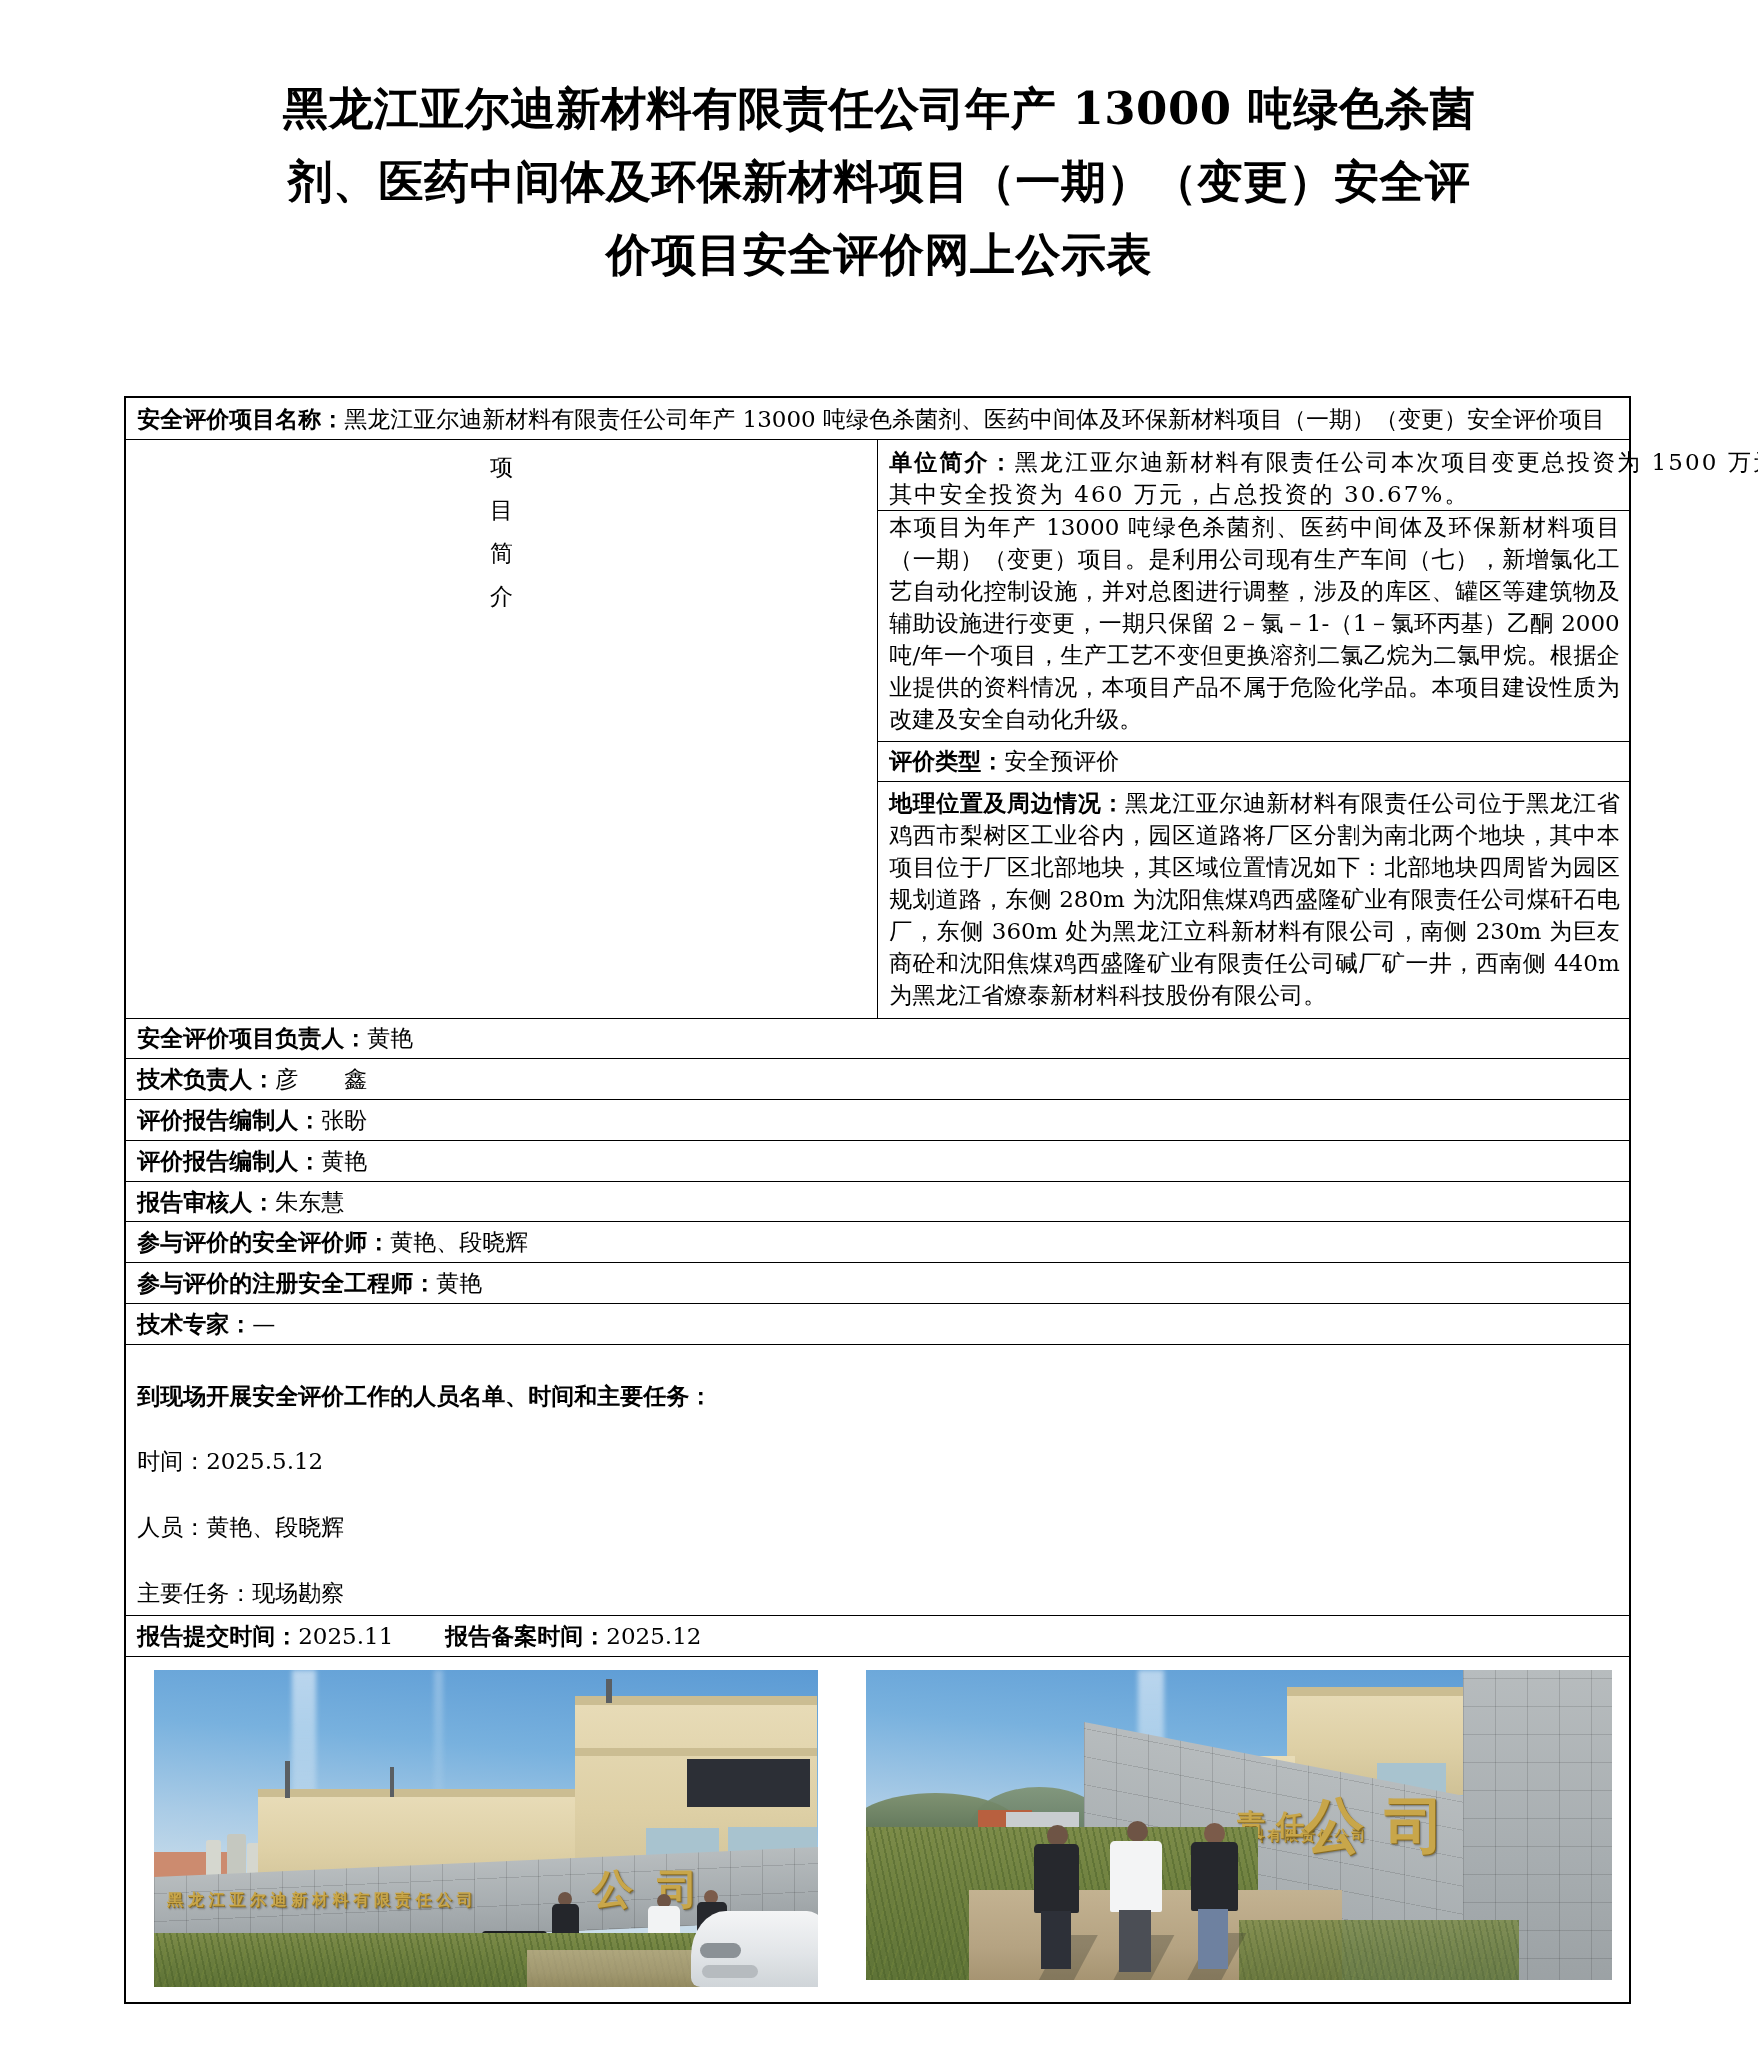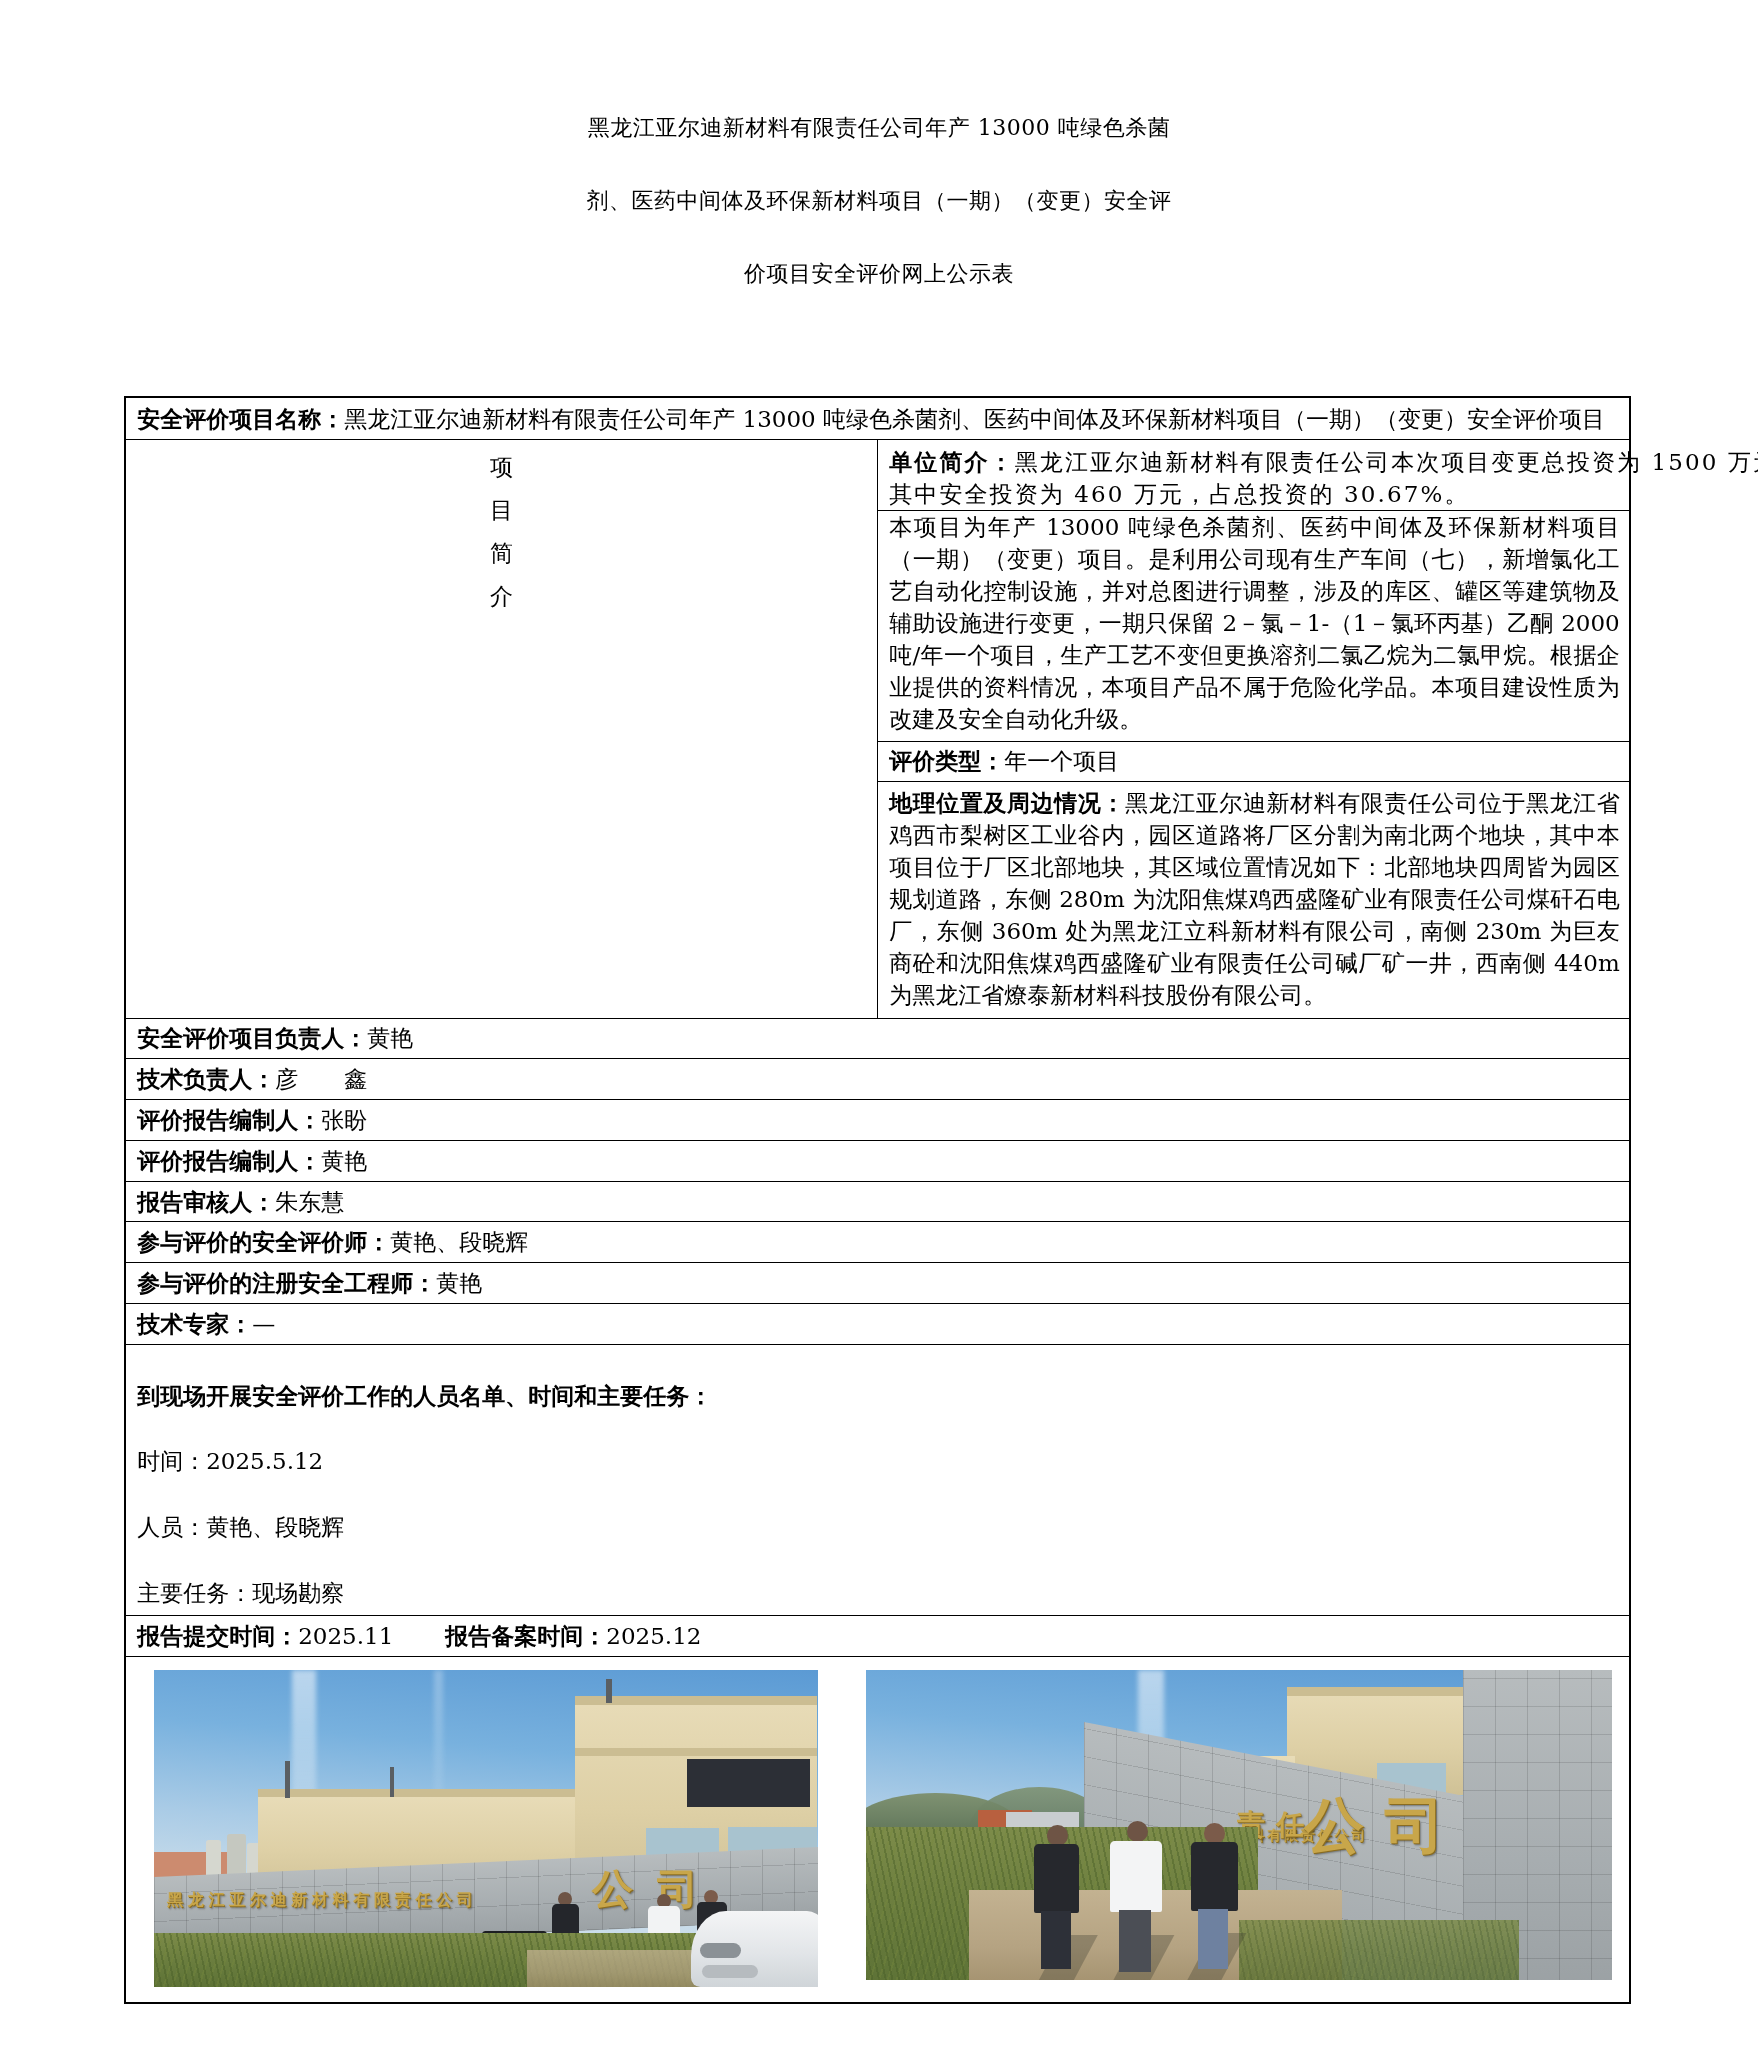--- a/index.html
+++ b/index.html
@@ -17,24 +17,24 @@
     position: relative;
     width: 1758px;
     height: 2071px;
     padding: 0;
   }
 
   
   .doc-title {
     width: 1286px;
     margin: 0 auto;
-    padding-top: 91px;
+    padding-top: 72px;
     text-align: center;
-    font-weight: normal;
-    font-size: 22px;
+    font-weight: bold;
+    font-size: 45px;
     line-height: 73px;
     letter-spacing: 0.5px;
   }
   .doc-title .tline { display: block; white-space: nowrap; }
 
   
   .tbl-wrap {
     position: absolute;
     left: 124px;
     top: 396px;
@@ -223,21 +223,21 @@
       <tr>
         <td>
           <div class="just-block" style="padding-top:0;padding-bottom:5.6px;">
             <p>本项目为年产 13000 吨绿色杀菌剂、医药中间体及环保新材料项目（一期）（变更）项目。是利用公司现有生产车间（七），新增氯化工艺自动化控制设施，并对总图进行调整，涉及的库区、罐区等建筑物及辅助设施进行变更，一期只保留 2－氯－1-（1－氯环丙基）乙酮 2000 吨/年一个项目，生产工艺不变但更换溶剂二氯乙烷为二氯甲烷。根据企业提供的资料情况，本项目产品不属于危险化学品。本项目建设性质为改建及安全自动化升级。</p>
           </div>
         </td>
       </tr>
 
       <tr>
         <td>
-          <div class="rowline"><span class="lbl">评价类型：</span><span>年一个项目</span></div>
+          <div class="rowline"><span class="lbl">评价类型：</span><span>安全预评价</span></div>
         </td>
       </tr>
 
       <tr>
         <td>
           <div class="just-block" style="padding-top:4.7px;padding-bottom:6.5px;">
             <p><span class="lbl">地理位置及周边情况：</span><span>黑龙江亚尔迪新材料有限责任公司位于黑龙江省鸡西市梨树区工业谷内，园区道路将厂区分割为南北两个地块，其中本项目位于厂区北部地块，其区域位置情况如下：北部地块四周皆为园区规划道路，东侧 280m 为沈阳焦煤鸡西盛隆矿业有限责任公司煤矸石电厂，东侧 360m 处为黑龙江立科新材料有限公司，南侧 230m 为巨友商砼和沈阳焦煤鸡西盛隆矿业有限责任公司碱厂矿一井，西南侧 440m 为黑龙江省燎泰新材料科技股份有限公司。</span></p>
           </div>
         </td>
       </tr>

